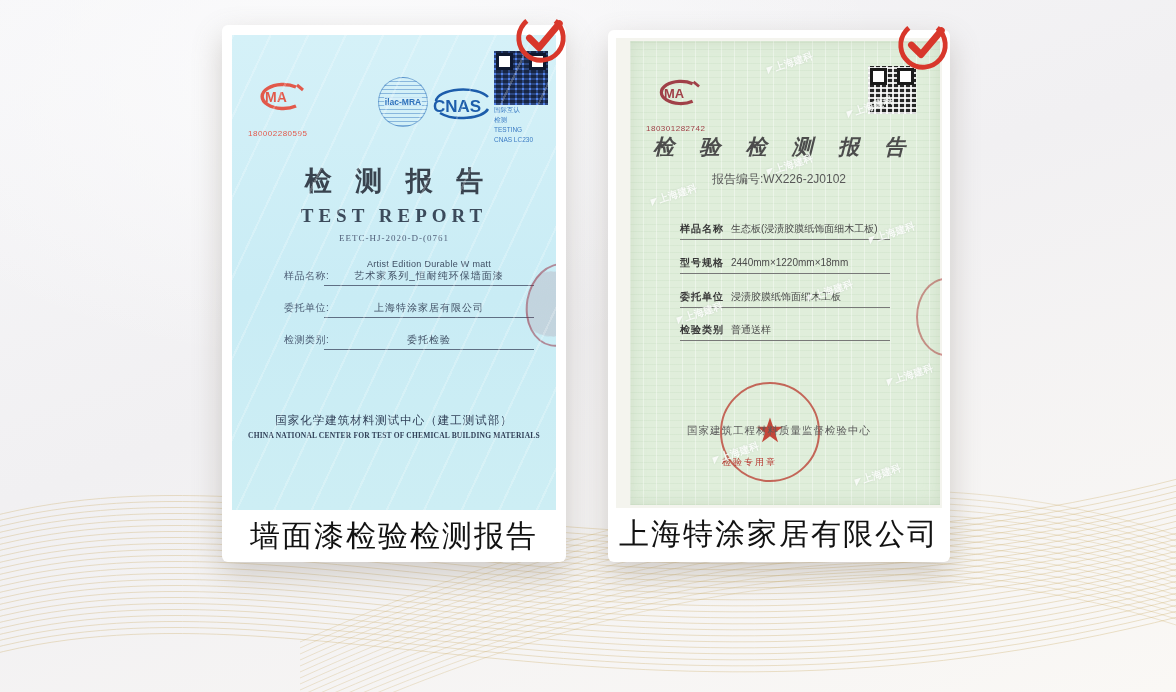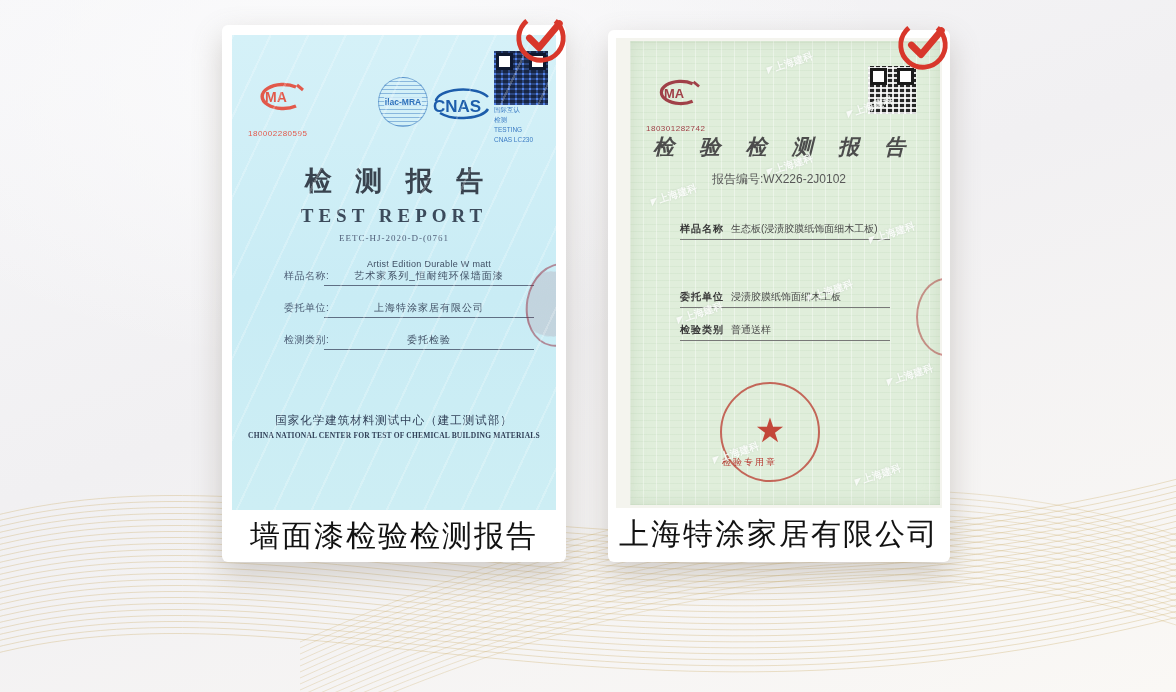--- a/index.html
+++ b/index.html
@@ -241,30 +241,34 @@
     </div>
 
     <div class="qr qr-r"></div>
 
     <div class="title-cn-r">检 验 检 测 报 告</div>
     <div class="repno-r">报告编号:WX226-2J0102</div>
 
     <div class="fr-row" style="top:184px">
       <span class="fr-lab">样品名称</span><span class="fr-val">生态板(浸渍胶膜纸饰面细木工板)</span>
     </div>
+    <div class="fr-row" style="top:218px">
+      <span class="fr-lab">型号规格</span><span class="fr-val">2440mm×1220mm×18mm</span>
+    </div>
     <div class="fr-row" style="top:252px">
       <span class="fr-lab">委托单位</span><span class="fr-val">浸渍胶膜纸饰面细木工板</span>
     </div>
     <div class="fr-row" style="top:285px">
       <span class="fr-lab">检验类别</span><span class="fr-val">普通送样</span>
     </div>
 
     <div class="stamp-r">
       <span class="stamp-label">检验专用章</span>
     </div>
+    <div class="org-r">国家建筑工程材料质量监督检验中心</div>
     <div class="stamp-edge-r"></div>
 
     <span class="wm" style="left:150px;top:18px"><i>◤</i><span>上海建科</span></span>
     <span class="wm" style="left:230px;top:62px"><i>◤</i><span>上海建科</span></span>
     <span class="wm" style="left:34px;top:150px"><i>◤</i><span>上海建科</span></span>
     <span class="wm" style="left:150px;top:120px"><i>◤</i><span>上海建科</span></span>
     <span class="wm" style="left:252px;top:188px"><i>◤</i><span>上海建科</span></span>
     <span class="wm" style="left:60px;top:268px"><i>◤</i><span>上海建科</span></span>
     <span class="wm" style="left:190px;top:246px"><i>◤</i><span>上海建科</span></span>
     <span class="wm" style="left:270px;top:330px"><i>◤</i><span>上海建科</span></span>

